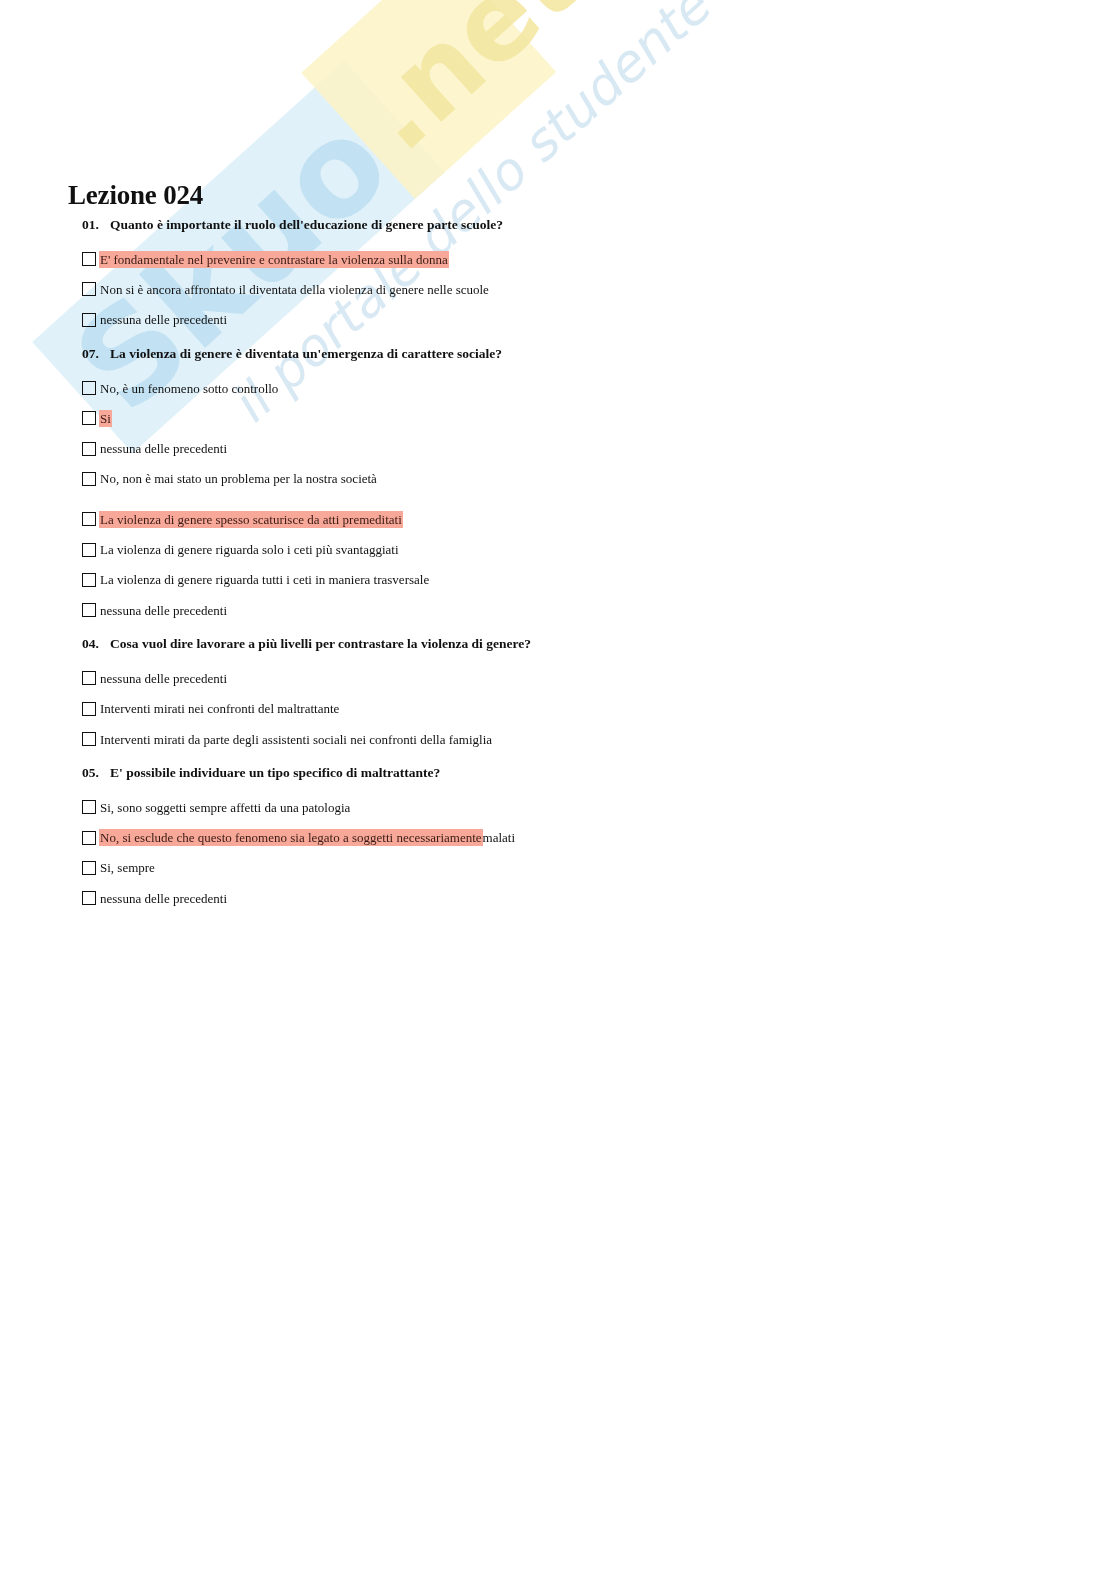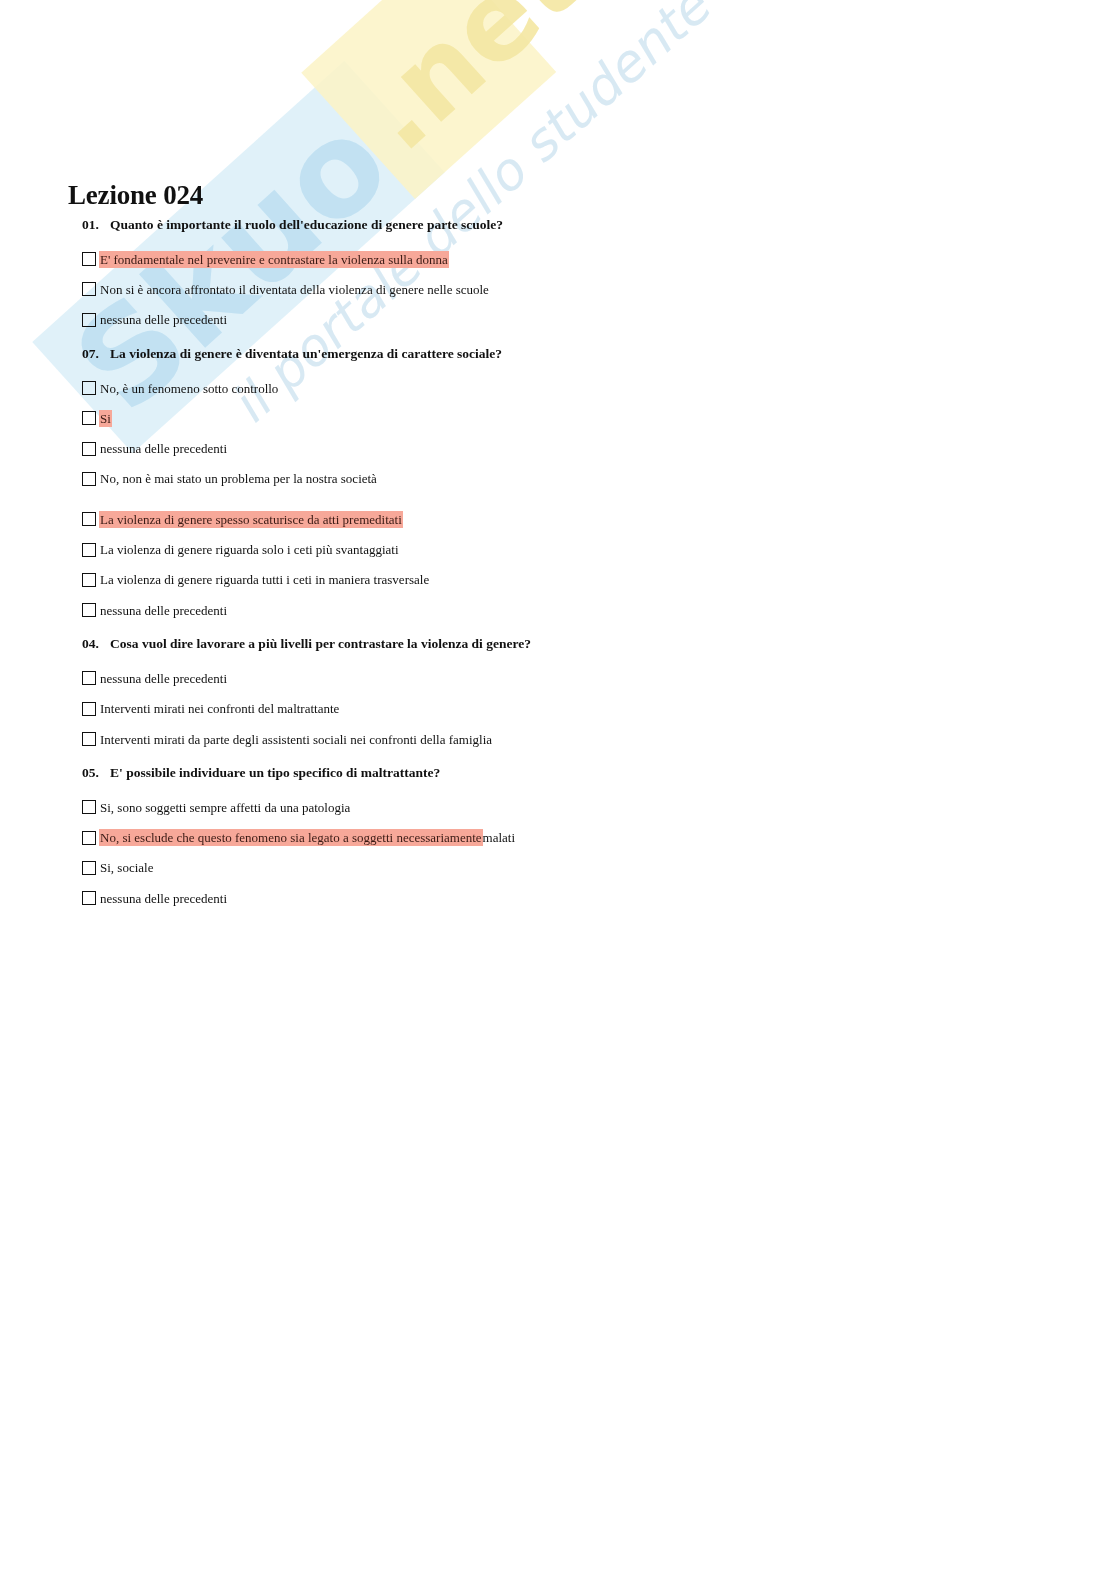--- a/index.html
+++ b/index.html
@@ -192,20 +192,20 @@
       <span class="checkbox"></span>
       <span class="answer-text">Si, sono soggetti sempre affetti da una patologia</span>
     </div>
     <div class="answer">
       <span class="checkbox"></span>
       <span class="answer-text highlight">No, si esclude che questo fenomeno sia legato a soggetti necessariamente</span>
         <span class="answer-tail"> malati</span>
     </div>
     <div class="answer">
       <span class="checkbox"></span>
-      <span class="answer-text">Si, sociale</span>
+      <span class="answer-text">Si, sempre</span>
     </div>
     <div class="answer">
       <span class="checkbox"></span>
       <span class="answer-text">nessuna delle precedenti</span>
     </div>
   </div>
 </div>
 
 </body></html>

